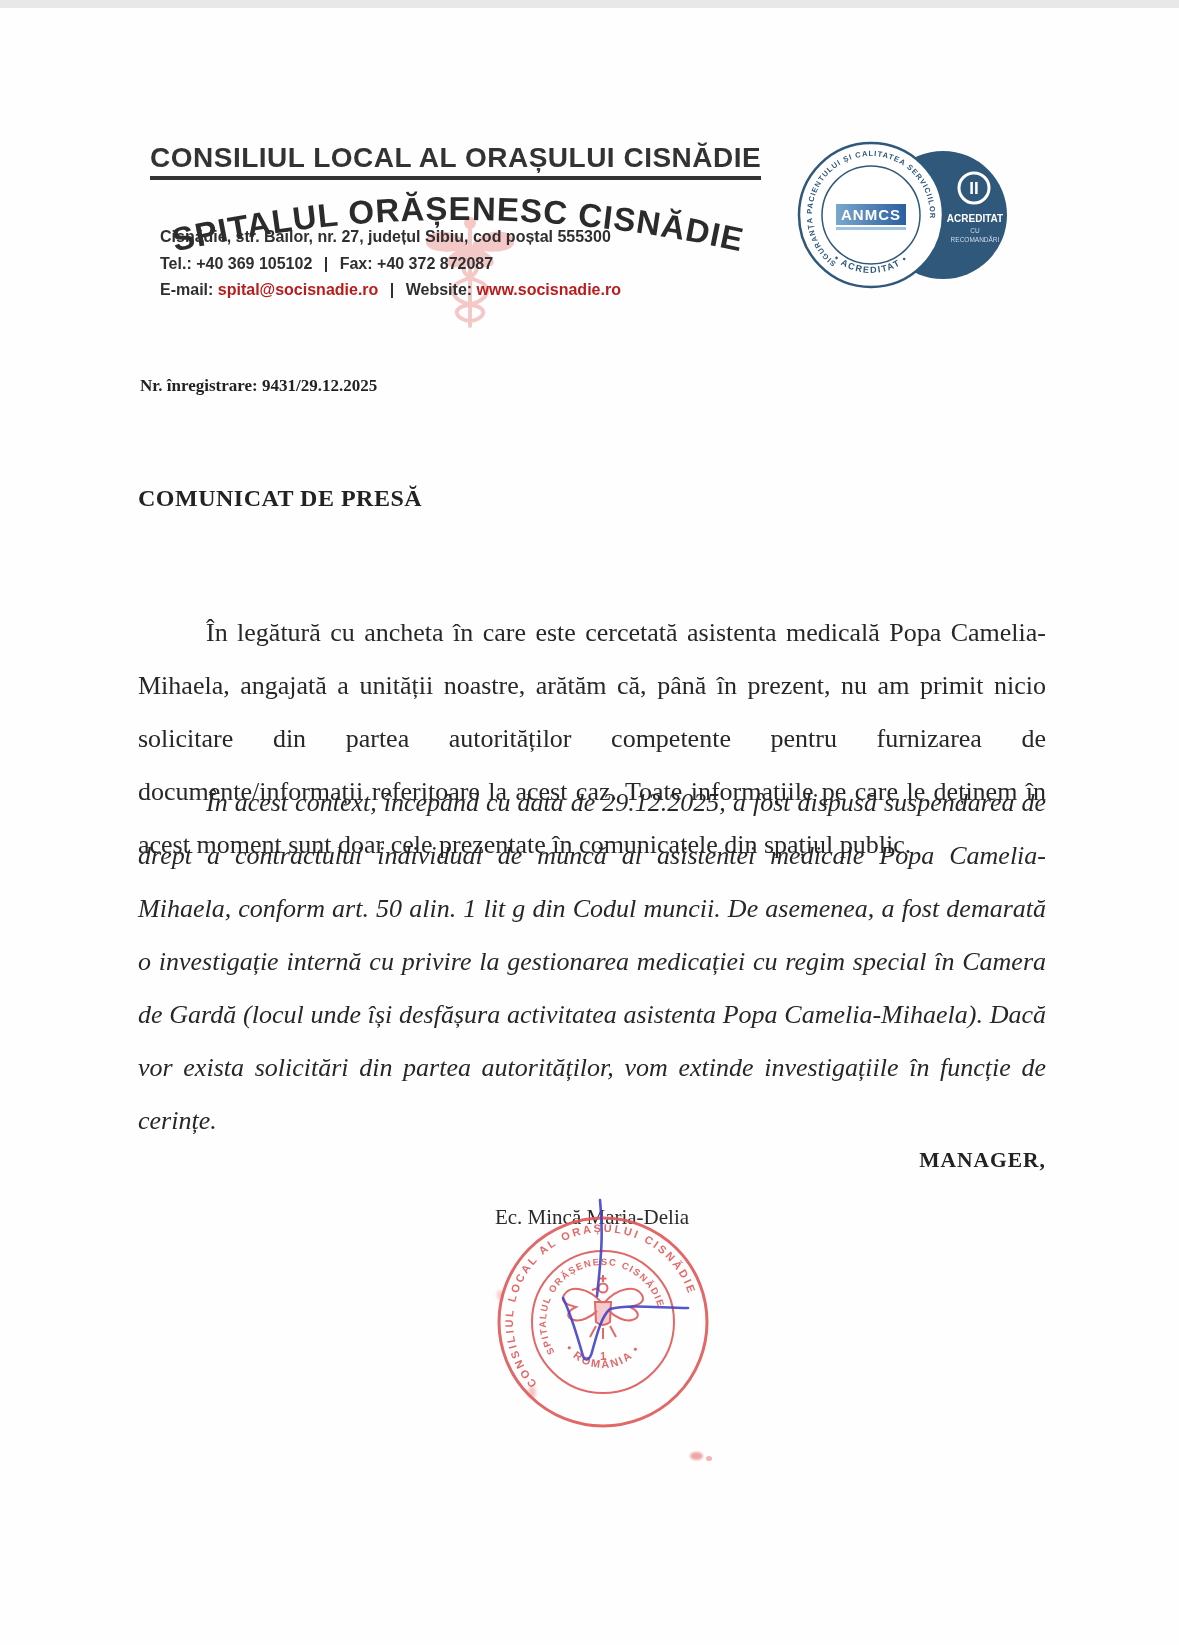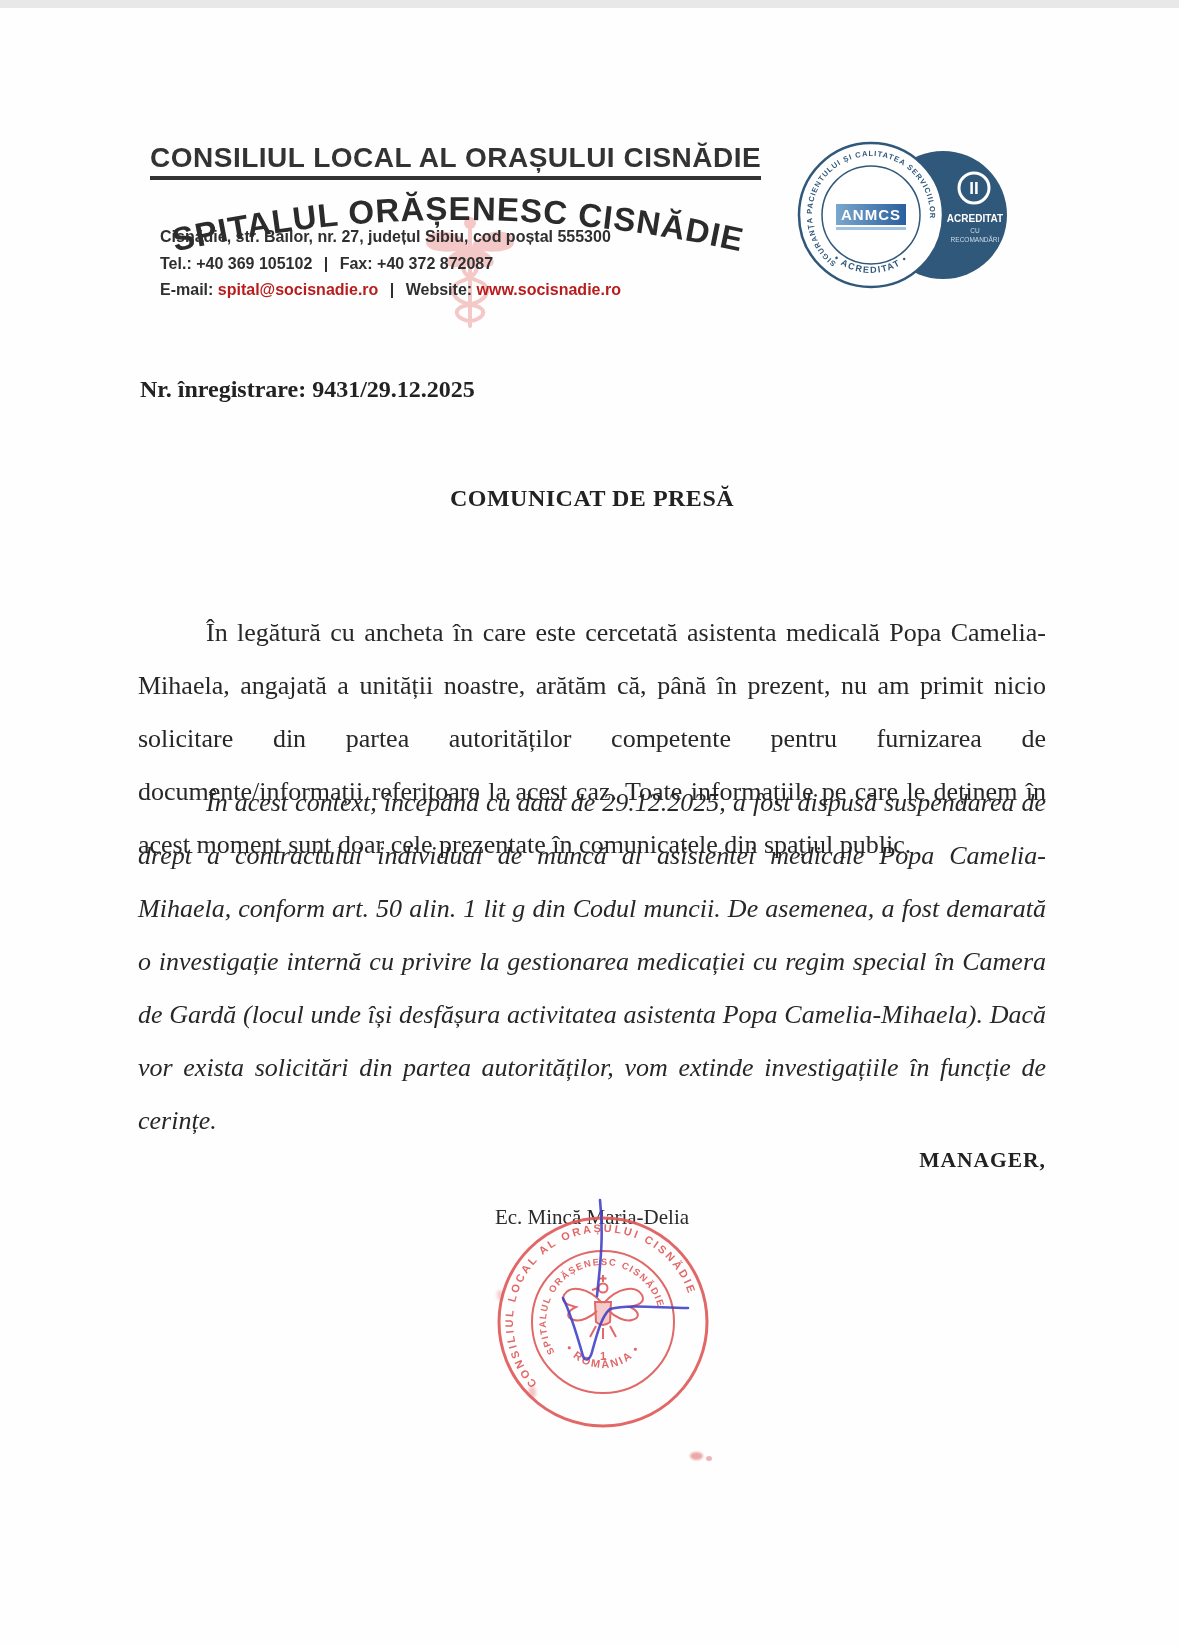--- a/index.html
+++ b/index.html
@@ -25,24 +25,24 @@
     position:absolute;left:160px;top:216px;width:610px;text-align:left;
     font-family:"Liberation Sans", sans-serif;font-weight:700;font-size:16px;
     color:#2f2f2f;line-height:26.5px;white-space:nowrap;
   }
   .contact-block .lnk{color:#b91c1c;}
   .contact-block .sep{padding:0 7px;}
   .badge-svg{position:absolute;left:783px;top:130px;}
   .badge-svg text{font-family:"Liberation Sans", sans-serif;}
   
   .registration{
-    position:absolute;left:140px;top:368px;font-weight:700;font-size:24px;color:#222;
+    position:absolute;left:140px;top:368px;font-weight:700;font-size:17px;color:#222;
   }
   .doc-title{
-    position:absolute;left:138px;top:477px;width:908px;text-align:center;
+    position:absolute;left:138px;top:477px;width:908px;
     font-weight:700;font-size:24px;letter-spacing:.5px;color:#222;
   }
   .para{
     position:absolute;left:138px;width:908px;text-align:justify;
     font-size:26px;line-height:53px;text-indent:68px;color:#272727;
   }
   .para-1{top:598px;}
   .para-2{top:768px;font-style:italic;}
   .manager-label{
     position:absolute;left:138px;top:1140px;width:908px;text-align:right;

